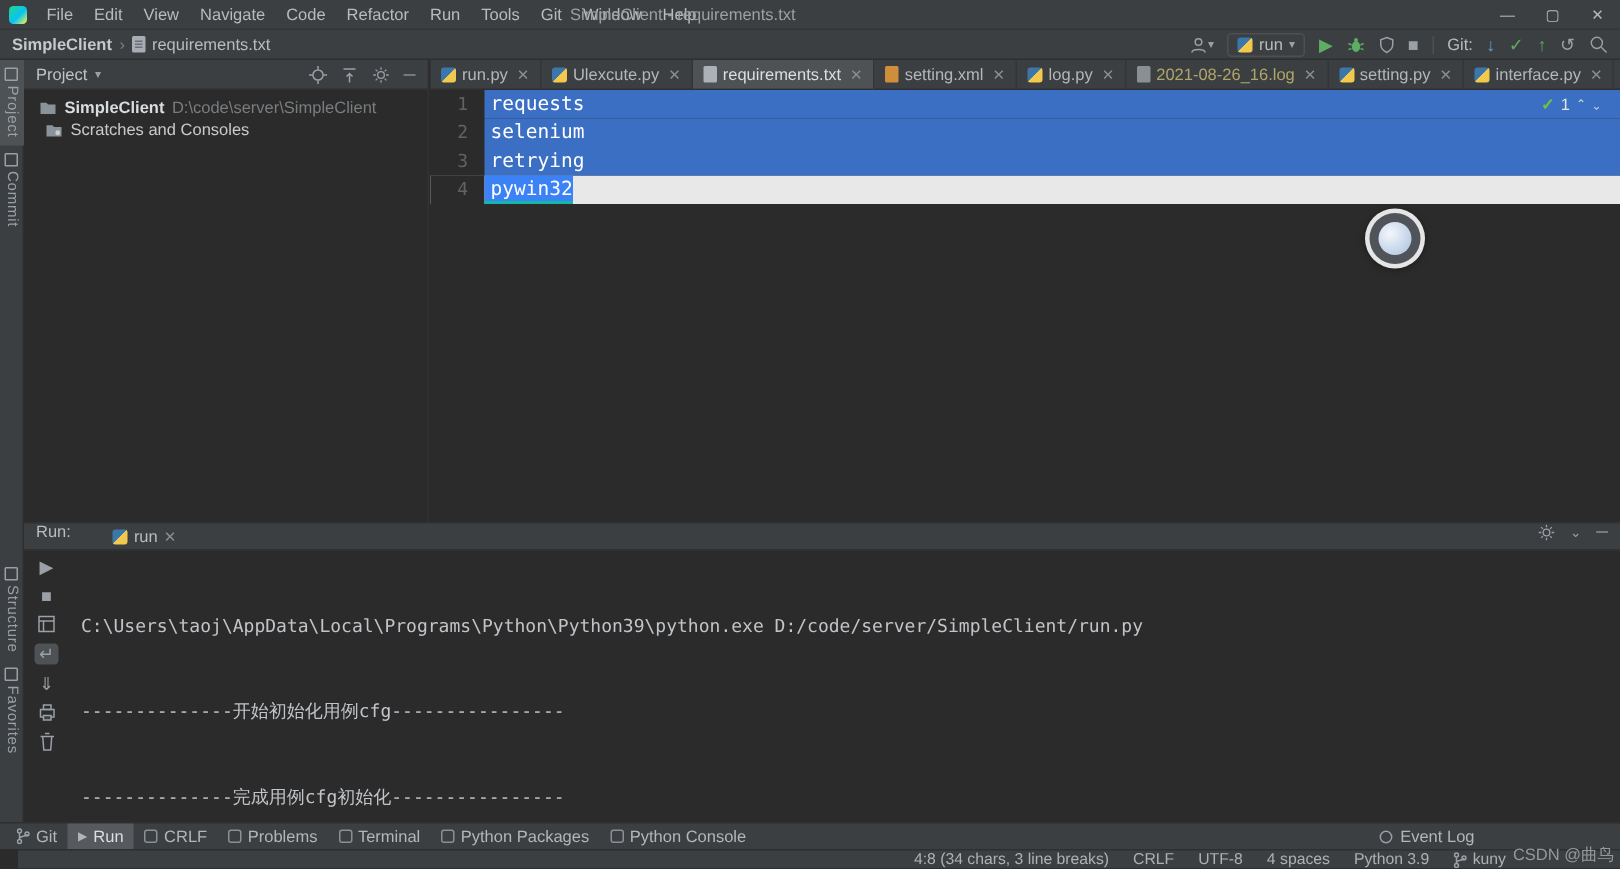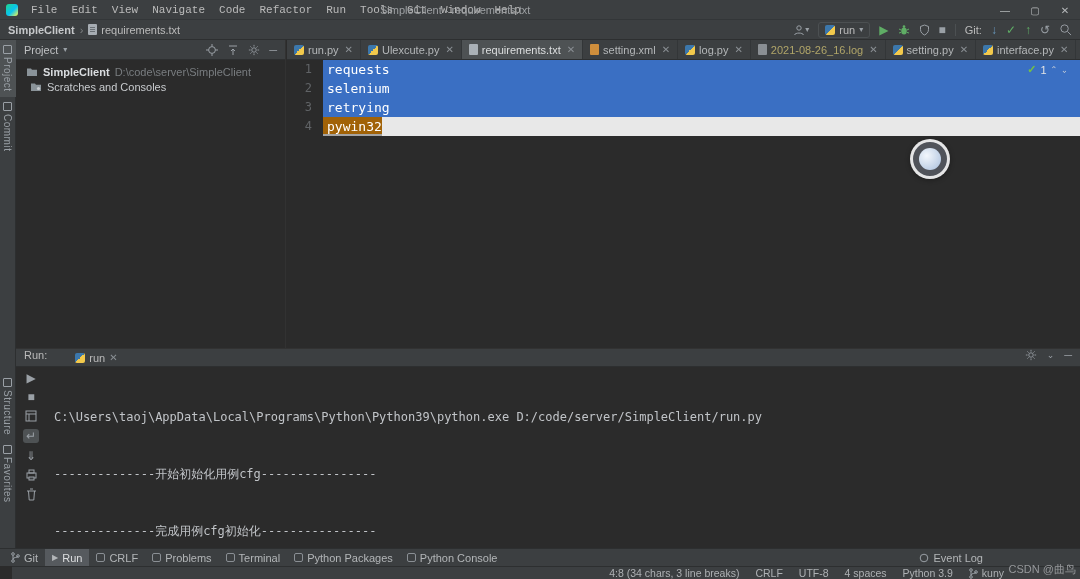--- a/index.html
+++ b/index.html
@@ -13,21 +13,21 @@
   svg { display:block; }
 
   
   #titlebar {
     position:absolute; left:0; top:0; width:1080px; height:20px;
     background:#3c3f41; border-bottom:1px solid #333638;
     display:flex; align-items:center; padding-left:6px;
   }
   #app-logo { width:12px; height:12px; border-radius:3px;
     background:linear-gradient(135deg,#21d789 0%,#07c3f2 55%,#fcf84a 100%); margin-right:6px; }
-  .menu-item { padding:0 7px; color:#bbbbbb; height:20px; line-height:20px; cursor:default;font-family:Liberation Mono, monospace; }
+  .menu-item { padding:0 7px; color:#bbbbbb; height:20px; line-height:20px; cursor:default; }
   #win-title { position:absolute; left:380px; top:0; height:20px; line-height:20px; color:#9da0a3; }
   #win-controls { position:absolute; right:0; top:0; height:20px; display:flex; }
   .win-btn { width:30px; height:20px; display:flex; align-items:center; justify-content:center; color:#b6b9bb; font-size:10px; }
 
   
   #navbar {
     position:absolute; left:0; top:20px; width:1080px; height:20px;
     background:#3c3f41; border-bottom:1px solid #2d2f30;
     display:flex; align-items:center; padding:0 8px;
   }
@@ -83,21 +83,21 @@
   .fi.text { background:#aab1b7; }
   .fi.xml  { background:#cf8e3c; }
   .fi.log  { background:#8a8f94; }
 
   #editor { position:relative; height:288px; font-family:"DejaVu Sans Mono", monospace; font-size:13px; }
   .ed-line { display:flex; height:19px; line-height:19px; }
   .gut { flex:0 0 36px; width:36px; text-align:right; padding-right:11px; color:#606366; font-size:12px; background:#2b2b2b; }
   .code { color:#ffffff; white-space:pre; padding-left:4px; }
   .sel-full .code { flex:1; background:#3a6fc3; }
   .caret-row { background:#e8e8e8; }
-  .caret-row .sel-text { background:#a16207; color:#fff; border-bottom:2px solid #a3a3a3; padding-left:4px; display:inline-block; height:19px; }
+  .caret-row .sel-text { background:#3b82f6; color:#fff; border-bottom:2px solid #14b8a6; padding-left:4px; display:inline-block; height:19px; }
   #inspection { position:absolute; top:3px; right:12px; display:flex; align-items:center; gap:4px; font-family:"Liberation Sans",sans-serif; font-size:11px; color:#e2e4e6; }
   #inspection .check { color:#74c045; font-weight:bold; }
   #inspection .chev { font-size:8px; color:#d6d8da; }
 
   
   #cursor-overlay { position:absolute; left:910px; top:139px; width:40px; height:40px; border-radius:50%;
     border:3px solid rgba(255,255,255,.85); background:rgba(190,205,230,.25);
     box-shadow:0 1px 5px rgba(0,0,0,.35); display:flex; align-items:center; justify-content:center; z-index:40; }
   #cursor-overlay .inner { width:22px; height:22px; border-radius:50%;
     background:radial-gradient(circle at 35% 35%, #f3f7fc, #a9bfdc); }

